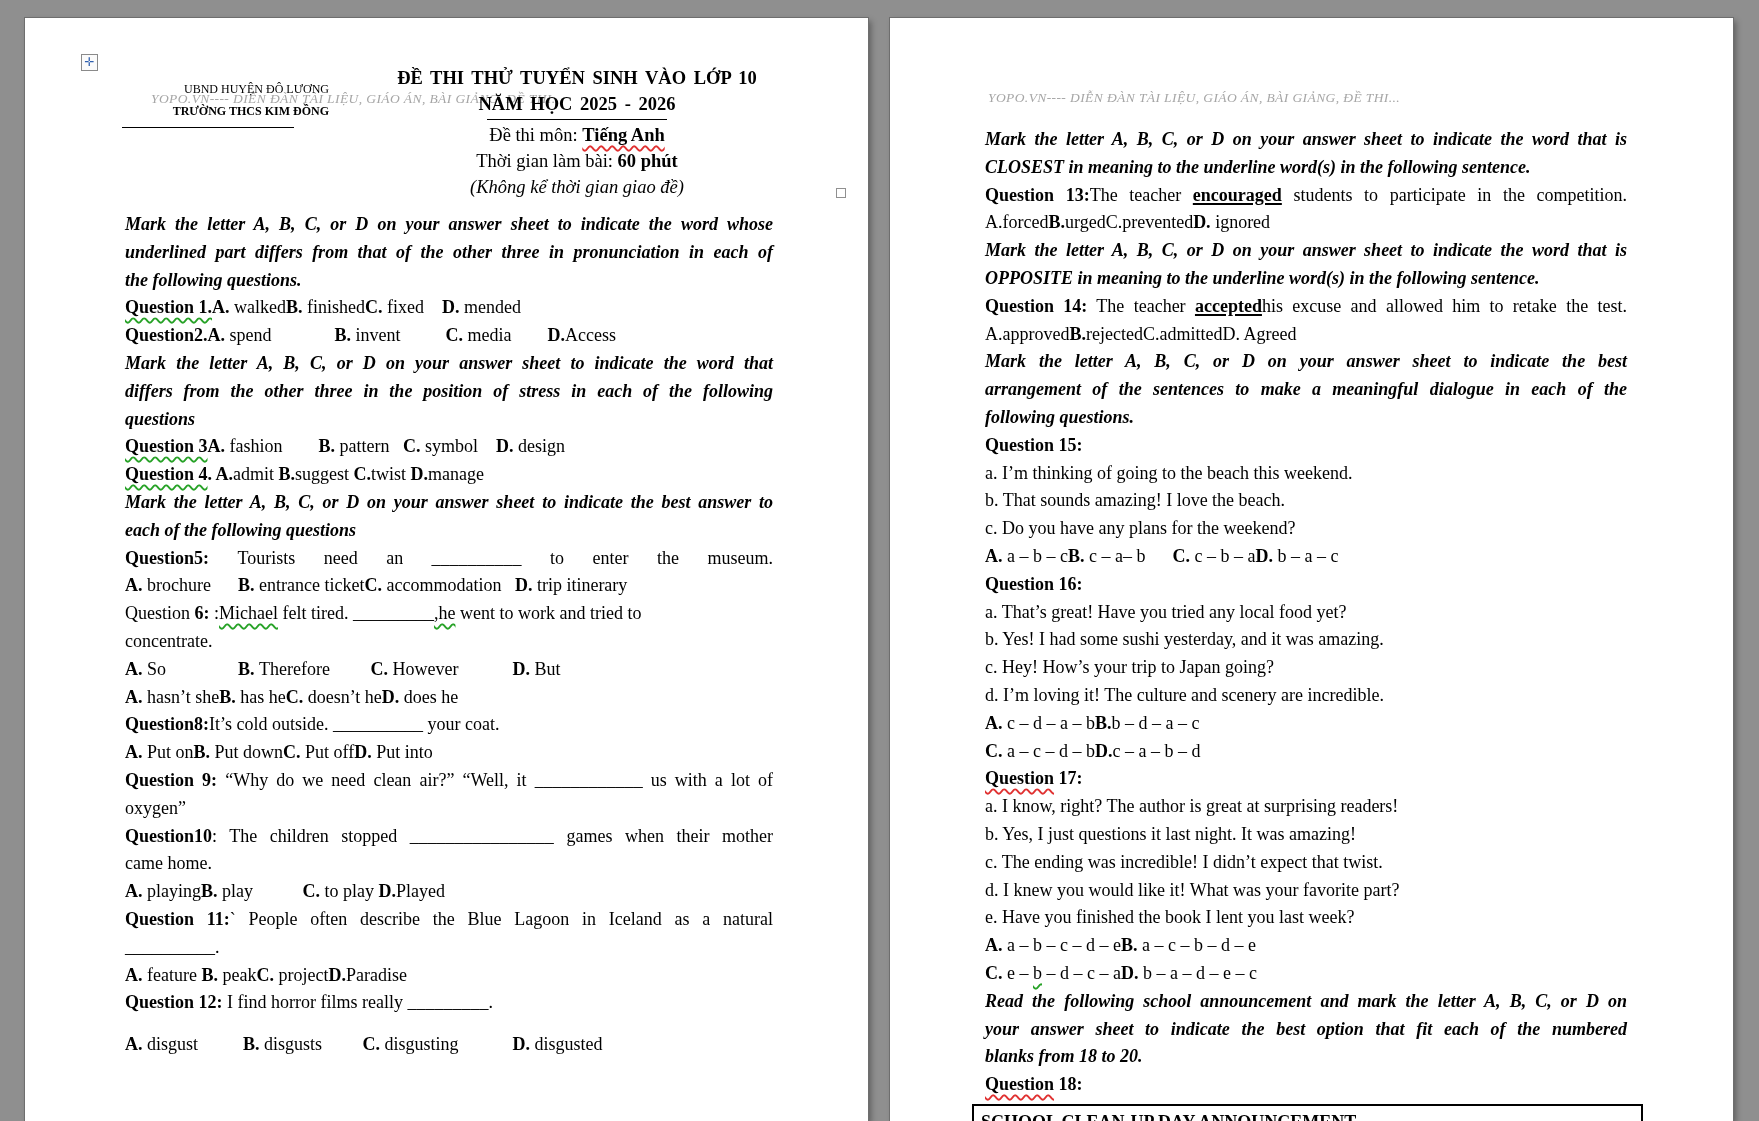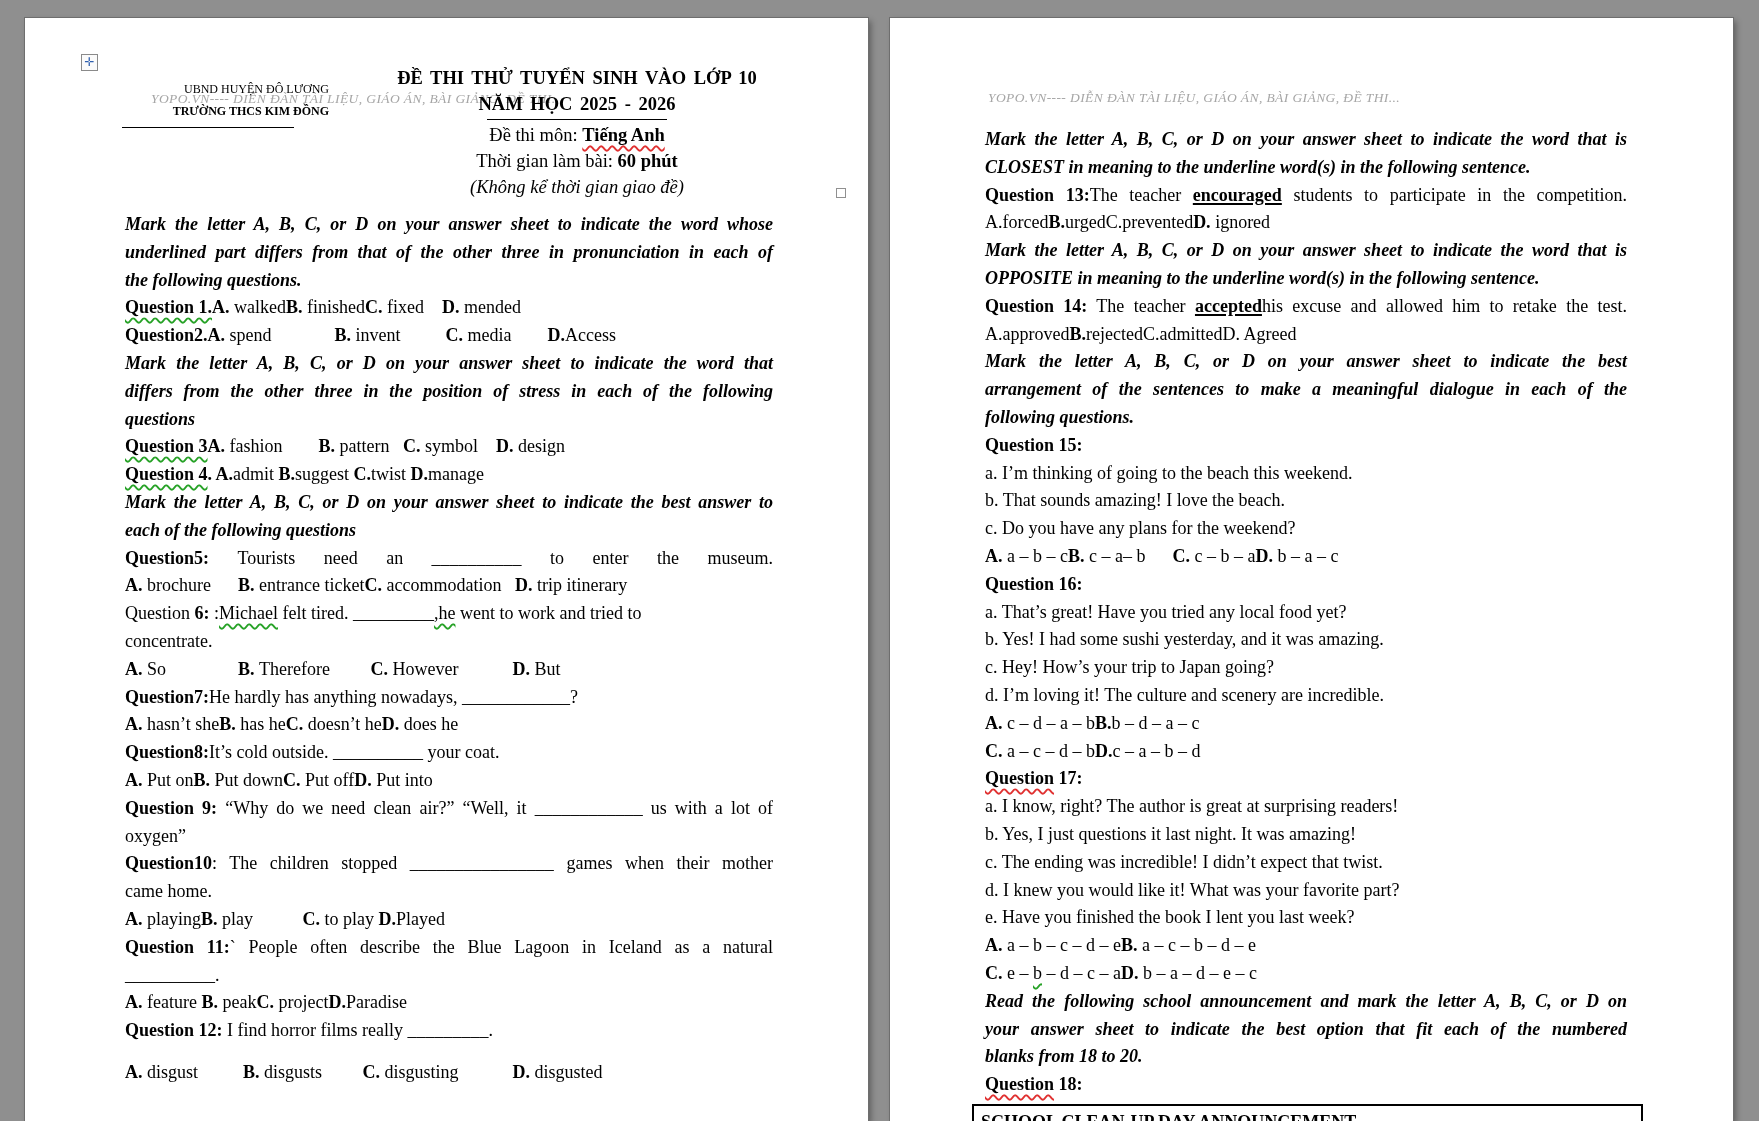--- a/index.html
+++ b/index.html
@@ -109,21 +109,20 @@
       <div class="line"><span class="bi">questions</span></div>
       <div class="line"><span class="b g">Question 3</span><span class="b">A. </span><span>fashion</span><span>        </span><span class="b">B. </span><span>pattern</span><span>   </span><span class="b">C. </span><span>symbol</span><span>    </span><span class="b">D. </span><span>design</span></div>
       <div class="line"><span class="b g">Question 4</span><span class="b">. </span><span class="b">A.</span><span>admit </span><span class="b">B.</span><span>suggest </span><span class="b">C.</span><span>twist </span><span class="b">D.</span><span>manage</span></div>
       <div class="line j"><span class="bi">Mark the letter A, B, C, or D on your answer sheet to indicate the best answer to</span></div>
       <div class="line"><span class="bi">each of the following questions</span></div>
       <div class="line j"><span class="b">Question5: </span><span>Tourists need an __________ to enter the museum.</span></div>
       <div class="line"><span class="b">A. </span><span>brochure</span><span>      </span><span class="b">B. </span><span>entrance ticket</span><span class="b">C. </span><span>accommodation</span><span>   </span><span class="b">D. </span><span>trip itinerary</span></div>
       <div class="line"><span>Question </span><span class="b">6: </span><span>:</span><span class="g">Michael</span><span> felt tired. _________</span><span class="g">,he</span><span> went to work and tried to</span></div>
       <div class="line"><span>concentrate.</span></div>
       <div class="line"><span class="b">A. </span><span>So</span><span>                </span><span class="b">B. </span><span>Therefore</span><span>         </span><span class="b">C. </span><span>However</span><span>            </span><span class="b">D. </span><span>But</span></div>
-      <div class="line"><span class="b">Question7:</span><span>He hardly has anything nowadays, ____________?</span></div>
       <div class="line"><span class="b">A. </span><span>hasn’t she</span><span class="b">B. </span><span>has he</span><span class="b">C. </span><span>doesn’t he</span><span class="b">D. </span><span>does he</span></div>
       <div class="line"><span class="b">Question8:</span><span>It’s cold outside. __________ your coat.</span></div>
       <div class="line"><span class="b">A. </span><span>Put on</span><span class="b">B. </span><span>Put down</span><span class="b">C. </span><span>Put off</span><span class="b">D. </span><span>Put into</span></div>
       <div class="line j"><span class="b">Question 9: </span><span>“Why do we need clean air?” “Well, it ____________ us with a lot of</span></div>
       <div class="line"><span>oxygen”</span></div>
       <div class="line j"><span class="b">Question10</span><span>: The children stopped ________________ games when their mother</span></div>
       <div class="line"><span>came home.</span></div>
       <div class="line"><span class="b">A. </span><span>playing</span><span class="b">B. </span><span>play</span><span>           </span><span class="b">C. </span><span>to play </span><span class="b">D.</span><span>Played</span></div>
       <div class="line j"><span class="b">Question 11:</span><span>` People often describe the Blue Lagoon in Iceland as a natural</span></div>
       <div class="line"><span>__________.</span></div>

